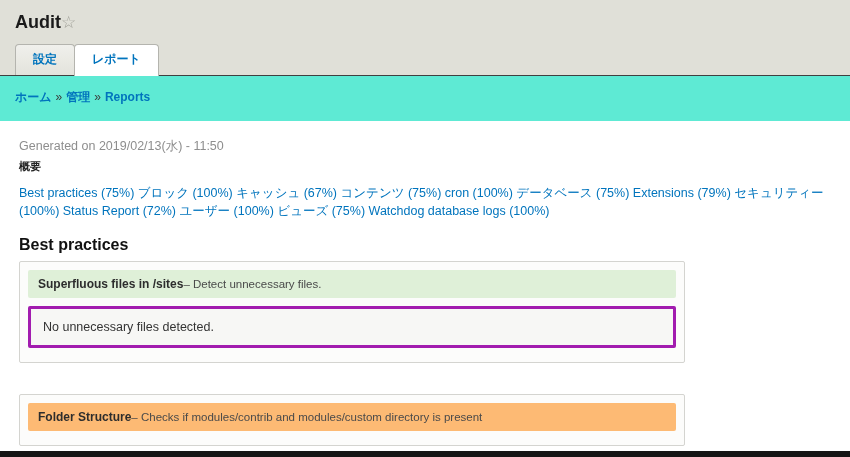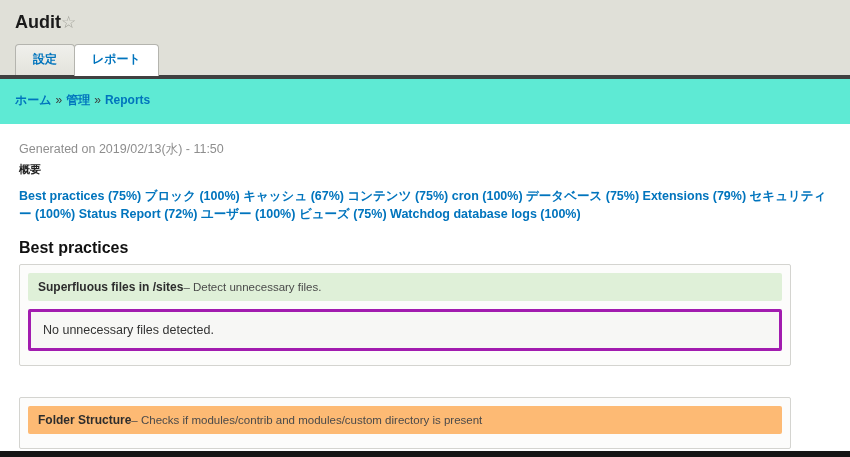--- a/index.html
+++ b/index.html
@@ -11,21 +11,21 @@
     position: relative;
   }
 
   
   .top-band { background: #e0e0d8; padding-top: 12px; }
   .page-title-row { padding: 0 0 11px 15px; display: flex; align-items: center; }
   .page-title { font-size: 18px; font-weight: bold; color: #1a1a1a; }
   .star { font-size: 17px; color: #a2a29a; line-height: 1; cursor: pointer; }
 
   
-  .tabs { display: flex; align-items: flex-end; padding-left: 15px; border-bottom: 4px solid #404040; }
+  .tabs { display: flex; align-items: flex-end; padding-left: 15px; border-bottom: 1px solid #404040; }
   .tab {
     font-size: 12px; font-weight: bold; color: #0074bd;
     padding: 6px 17px 7px;
     border: 1px solid #b4b4ae; border-bottom: none;
     border-radius: 4px 4px 0 0;
     background: linear-gradient(#f0f0ec, #e3e3dc);
     cursor: pointer;
     position: relative;
   }
   .tab + .tab { margin-left: -1px; }
@@ -43,32 +43,32 @@
 
   
   .content { background: #ffffff; padding: 14px 12px 0 19px; }
 
   .report-title { font-size: 14px; font-weight: bold; color: #111; }
   .report-title a { color: #0074bd; text-decoration: none; cursor: pointer; }
   .generated { font-size: 12.5px; color: #8e8e8e; margin-top: 3px; }
 
   .summary-heading { font-size: 11px; font-weight: bold; margin-top: 4px; }
   .summary-links { font-size: 12.5px; line-height: 18px; margin-top: 10px; max-width: 818px; }
-  .summary-links a { color: #0074bd; text-decoration: none; font-weight: 700; cursor: pointer; }
+  .summary-links a { color: #0074bd; text-decoration: none; font-weight: 400; cursor: pointer; }
 
   .section-heading { font-size: 16px; font-weight: bold; margin-top: 16px; color: #111; }
 
   .check-panel {
     border: 1px solid #d4d4d0;
     background: #fcfcfb;
     border-radius: 2px;
     margin-top: 7px;
     margin-bottom: 31px;
     padding: 8px 8px 14px;
-    width: 772px;
+    width: 666px;
   }
   .check-header { padding: 7px 10px; border-radius: 2px; font-size: 12px; color: #333; }
   .check-header.success { background: #dff0d8; }
   .check-header.warning { background: #fdba74; }
   .check-name { font-weight: bold; color: #2d2d2d; }
   .check-desc { font-size: 11.5px; color: #4a4a4a; }
   .check-result {
     margin-top: 8px;
     border: 3px solid #a21caf;
     background: #f7f7f5;

